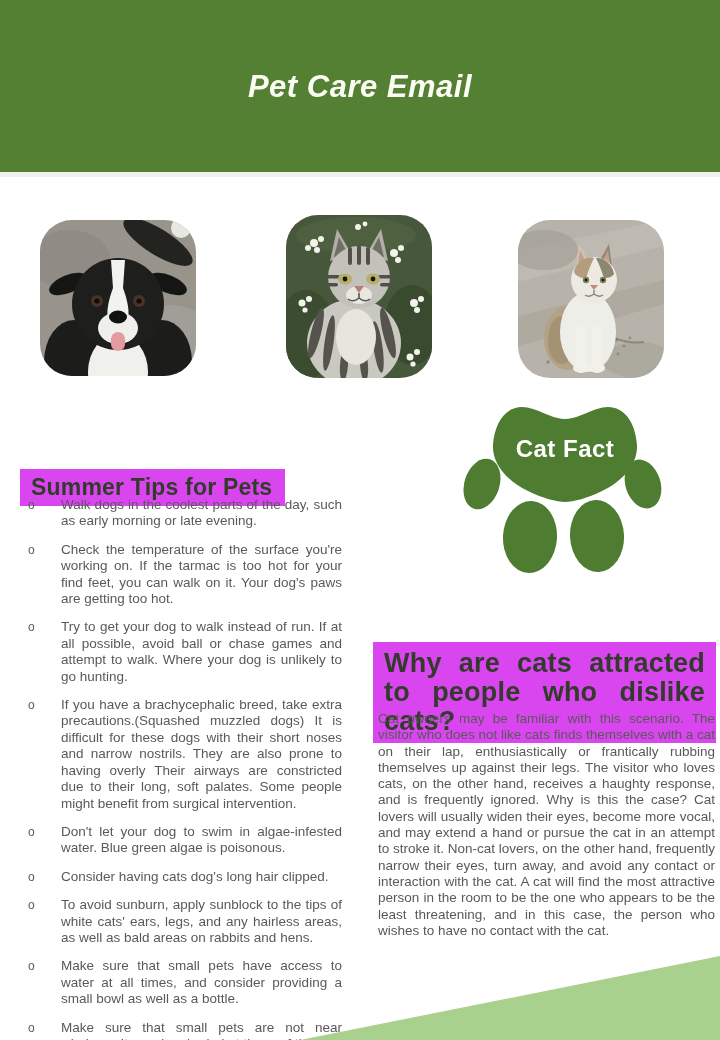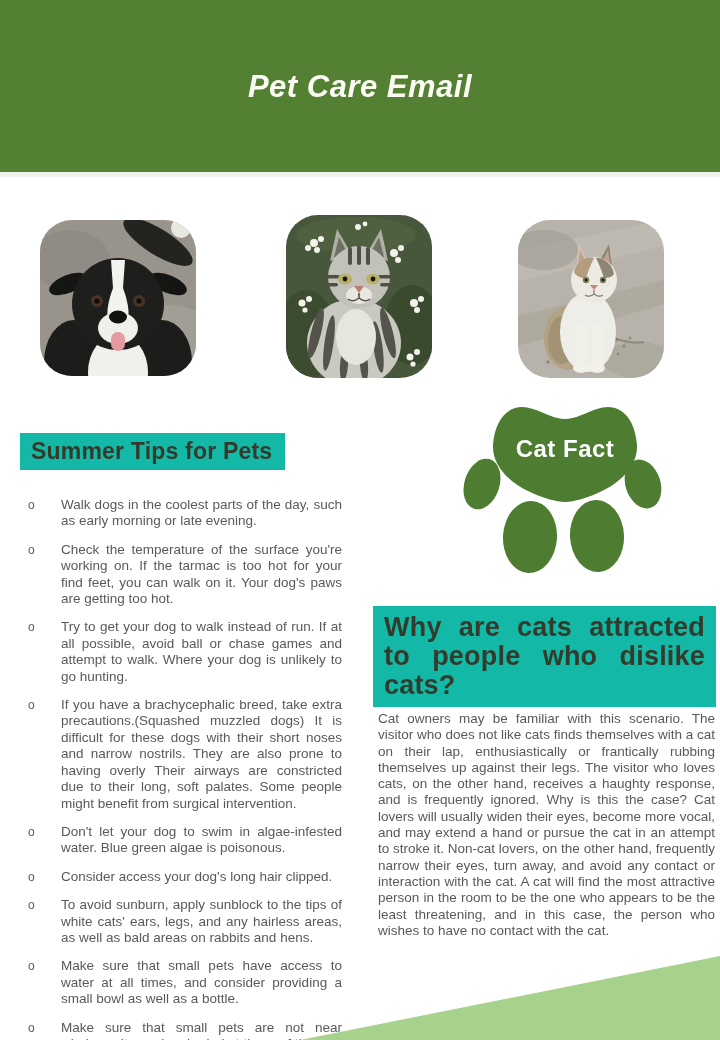--- a/index.html
+++ b/index.html
@@ -14,21 +14,21 @@
   .header-divider{position:absolute;left:0;top:172px;width:720px;height:5px;background:#f1f0ea;}
 
   
   .photo{position:absolute;border-radius:32px;overflow:hidden;}
   .photo svg{display:block;}
   .photo-dog{left:40px;top:220px;width:156px;height:156px;}
   .photo-tabby{left:286px;top:215px;width:146px;height:163px;}
   .photo-calico{left:518px;top:220px;width:146px;height:158px;}
 
   
-  .bar{background:#14b8a6;color:#333b2c;font-weight:bold;box-sizing:border-box;}
+  .bar{background:#d946ef;color:#333b2c;font-weight:bold;box-sizing:border-box;margin-top:36px;}
   .bar-left{position:absolute;left:20px;top:433px;width:265px;height:37px;
             font-size:23px;line-height:37px;padding-left:11px;letter-spacing:.2px;}
   .bar-right{position:absolute;left:373px;top:606px;width:343px;padding:7px 11px;
             font-size:27px;line-height:29px;text-align:justify;text-align-last:justify;letter-spacing:.2px;}
 
   
   .tips{position:absolute;left:28px;top:497px;width:314px;color:#595959;
         font-size:13.5px;line-height:16.4px;}
   .tip{display:flex;margin-bottom:12px;}
   .tip-marker{width:20px;flex:0 0 20px;font-size:12px;line-height:16.4px;}
@@ -203,21 +203,21 @@
         <span class="tip-text">If you have a brachycephalic breed, take extra precautions.(Squashed muzzled dogs) It is difficult for these dogs with their short noses and narrow nostrils. They are also prone to having overly Their airways are constricted due to their long, soft palates. Some people might benefit from surgical intervention.</span>
       </div>
 
       <div class="tip">
         <span class="tip-marker">o</span>
         <span class="tip-text">Don't let your dog to swim in algae-infested water. Blue green algae is poisonous.</span>
       </div>
 
       <div class="tip">
         <span class="tip-marker">o</span>
-        <span class="tip-text">Consider access your dog's long hair clipped.</span>
+        <span class="tip-text">Consider having cats dog's long hair clipped.</span>
       </div>
 
       <div class="tip">
         <span class="tip-marker">o</span>
         <span class="tip-text">To avoid sunburn, apply sunblock to the tips of white cats' ears, legs, and any hairless areas, as well as bald areas on rabbits and hens.</span>
       </div>
 
       <div class="tip">
         <span class="tip-marker">o</span>
         <span class="tip-text">Make sure that small pets have access to water at all times, and consider providing a small bowl as well as a bottle.</span>

